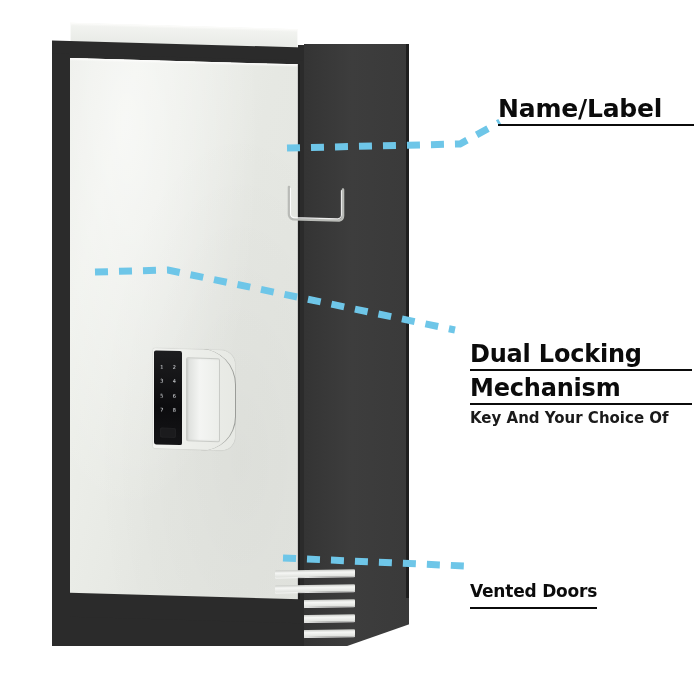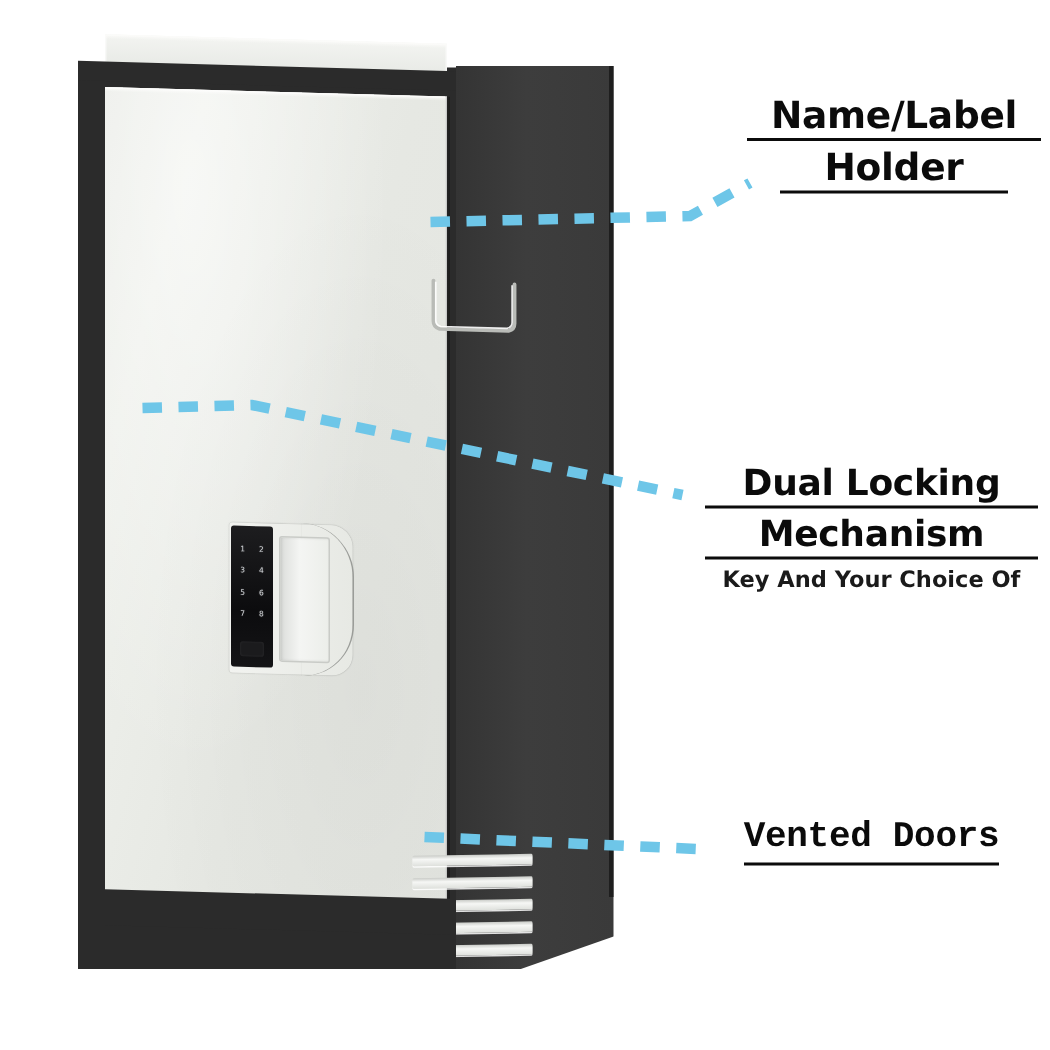--- a/index.html
+++ b/index.html
@@ -130,21 +130,21 @@
   
   .bottom-strip{
     position:absolute;left:52px;top:600px;width:252px;height:46px;background:#2b2b2b;
   }
   .bottom-strip-skew{
     position:absolute;left:70px;top:596px;width:230px;height:24px;
     background:#2b2b2b;transform:skewY(1.6deg);
   }
 
   
-  .callout{position:absolute;text-align:center;}
+  .callout{position:absolute;text-align:left;margin-top:32px;}
   .callout .title{
     font-family:"DejaVu Sans", sans-serif;
     font-weight:700;color:#0b0b0b;letter-spacing:-.2px;
   }
   .callout .tline{
     display:block;border-bottom:2px solid #0b0b0b;padding-bottom:1px;margin-bottom:3px;
     white-space:nowrap;
   }
   .callout .tline:last-child{margin-bottom:0;}
   .callout .sub{
@@ -155,21 +155,21 @@
 
   #c-name{left:498px;top:62px;width:196px;}
   #c-name .title{font-size:25px;line-height:29px;}
   #c-name .tline:first-child{margin-left:0;}
   #c-name .l2{width:152px;margin:0 auto;}
 
   #c-lock{left:470px;top:308px;width:222px;}
   #c-lock .title{font-size:24px;line-height:28px;}
 
   #c-vent{left:470px;top:544px;width:222px;}
-  #c-vent .title{font-size:24px;line-height:30px;font-family:Liberation Mono, monospace;}
+  #c-vent .title{font-size:17px;line-height:30px;}
   #c-vent .tline{display:inline-block;}
 
   
   .leader{position:absolute;left:0;top:0;width:700px;height:700px;pointer-events:none;}
 </style>
 </head>
 <body>
 
 <div id="stage">
 
@@ -236,21 +236,20 @@
     <g stroke="#6ec6e8" stroke-width="7" stroke-linecap="butt" fill="none" stroke-dasharray="13 11">
       <path d="M287 148 L460 144 L500 122"></path>
       <path d="M95 272 L168 270 L455 330"></path>
       <path d="M283 558 L465 566"></path>
     </g>
   </svg>
 
   <div class="callout" id="c-name">
     <div class="title">
       <span class="tline">Name/Label</span>
-      <span class="tline l2">Holder</span>
     </div>
   </div>
 
   <div class="callout" id="c-lock">
     <div class="title">
       <span class="tline">Dual Locking</span>
       <span class="tline">Mechanism</span>
     </div>
     <div class="sub">
       <div>Key And Your Choice Of</div>

